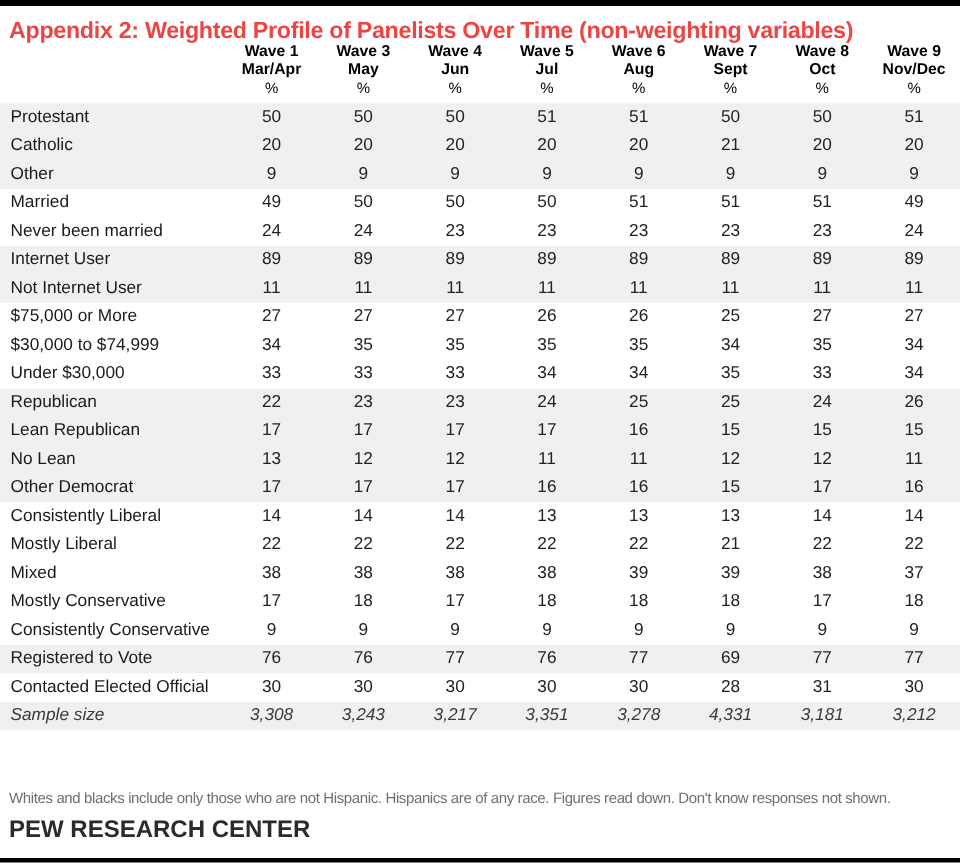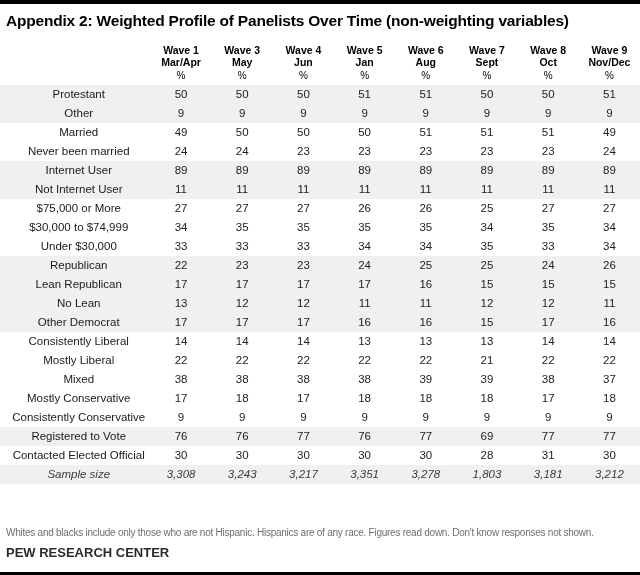--- a/index.html
+++ b/index.html
@@ -36,26 +36,26 @@
     background: #000000;
   }
   .title {
     position: absolute;
     left: 6px;
     top: 12px;
     font-size: 15.5px;
     font-weight: bold;
     letter-spacing: -0.2px;
     white-space: nowrap;
-    color: #000000;
+    color: #ef4444;
   }
   table.grid {
     position: absolute;
     left: 0;
-    top: 44px;
+    top: 28px;
     width: 640px;
     border-collapse: collapse;
     table-layout: fixed;
   }
   table.grid col.lbl { width: 150px; }
   table.grid col.dat { width: 61px; }
 
   thead th {
     padding: 0;
     vertical-align: bottom;
@@ -81,21 +81,21 @@
   tbody td {
     padding: 0;
     font-size: 11.5px;
     color: #222222;
     text-align: center;
     vertical-align: middle;
     line-height: 19px;
     white-space: nowrap;
   }
   tbody td.rowlabel {
-    text-align: center;
+    text-align: left;
     padding-left: 7px;
     color: #1a1a1a;
   }
   tbody tr.shaded td { background: #f0f0f0; }
   tbody tr.plain td { background: #ffffff; }
   tbody tr.samplesize td {
     font-style: italic;
     color: #3a3a3a;
   }
   tbody tr.samplesize td.rowlabel { }
@@ -106,21 +106,21 @@
     top: 527px;
     font-size: 10px;
     color: #6f6f6f;
     letter-spacing: -0.25px;
     white-space: nowrap;
   }
   .source {
     position: absolute;
     left: 6px;
     top: 545px;
-    font-size: 13px;
+    font-size: 16px;
     font-weight: bold;
     color: #2b2b2b;
     letter-spacing: 0px;
   }
 </style>
 </head>
 <body>
 
 <div id="root">
 
@@ -157,21 +157,21 @@
           </th>
         <th>
             <span class="whdr">
               <span class="w1">Wave 4</span>
               <span class="w2">Jun</span>
             </span>
           </th>
         <th>
             <span class="whdr">
               <span class="w1">Wave 5</span>
-              <span class="w2">Jan</span>
+              <span class="w2">Jul</span>
             </span>
           </th>
         <th>
             <span class="whdr">
               <span class="w1">Wave 6</span>
               <span class="w2">Aug</span>
             </span>
           </th>
         <th>
             <span class="whdr">
@@ -208,20 +208,31 @@
         <tr class="shaded">
           <td class="rowlabel">Protestant</td>
           <td>50</td>
           <td>50</td>
           <td>50</td>
           <td>51</td>
           <td>51</td>
           <td>50</td>
           <td>50</td>
           <td>51</td>
+        </tr>
+        <tr class="shaded">
+          <td class="rowlabel">Catholic</td>
+          <td>20</td>
+          <td>20</td>
+          <td>20</td>
+          <td>20</td>
+          <td>20</td>
+          <td>21</td>
+          <td>20</td>
+          <td>20</td>
         </tr>
         <tr class="shaded">
           <td class="rowlabel">Other</td>
           <td>9</td>
           <td>9</td>
           <td>9</td>
           <td>9</td>
           <td>9</td>
           <td>9</td>
           <td>9</td>
@@ -425,21 +436,21 @@
           <td>31</td>
           <td>30</td>
         </tr>
         <tr class="shaded samplesize">
           <td class="rowlabel">Sample size</td>
           <td>3,308</td>
           <td>3,243</td>
           <td>3,217</td>
           <td>3,351</td>
           <td>3,278</td>
-          <td>1,803</td>
+          <td>4,331</td>
           <td>3,181</td>
           <td>3,212</td>
         </tr>
       </tbody>
   </table>
 
   <div class="note">Whites and blacks include only those who are not Hispanic. Hispanics are of any race. Figures read down. Don't know responses not shown.</div>
   <div class="source">PEW RESEARCH CENTER</div>
 
   <div class="bottom-rule"></div>

